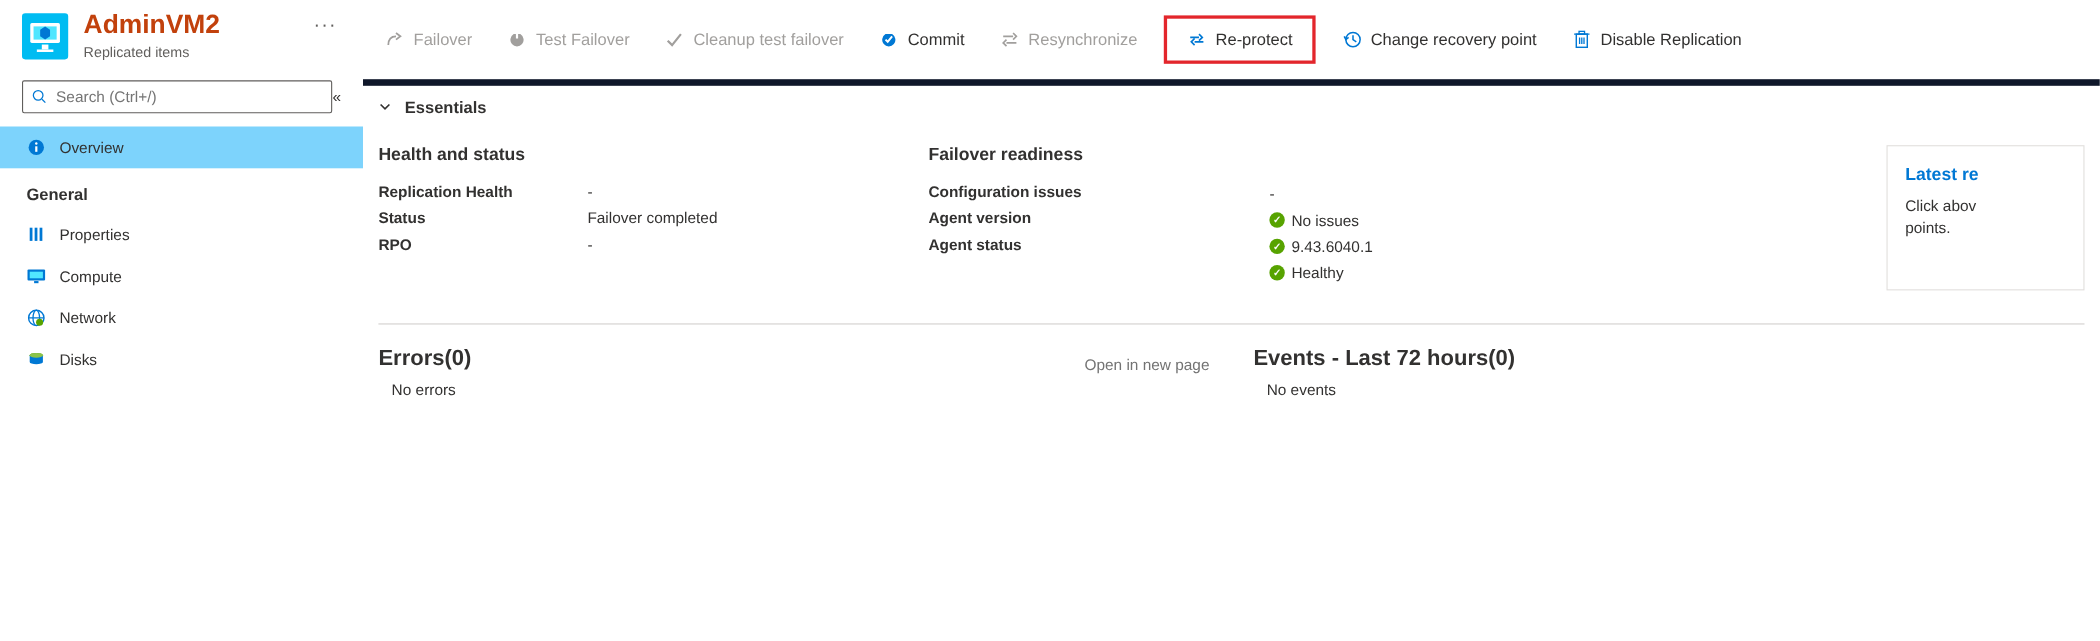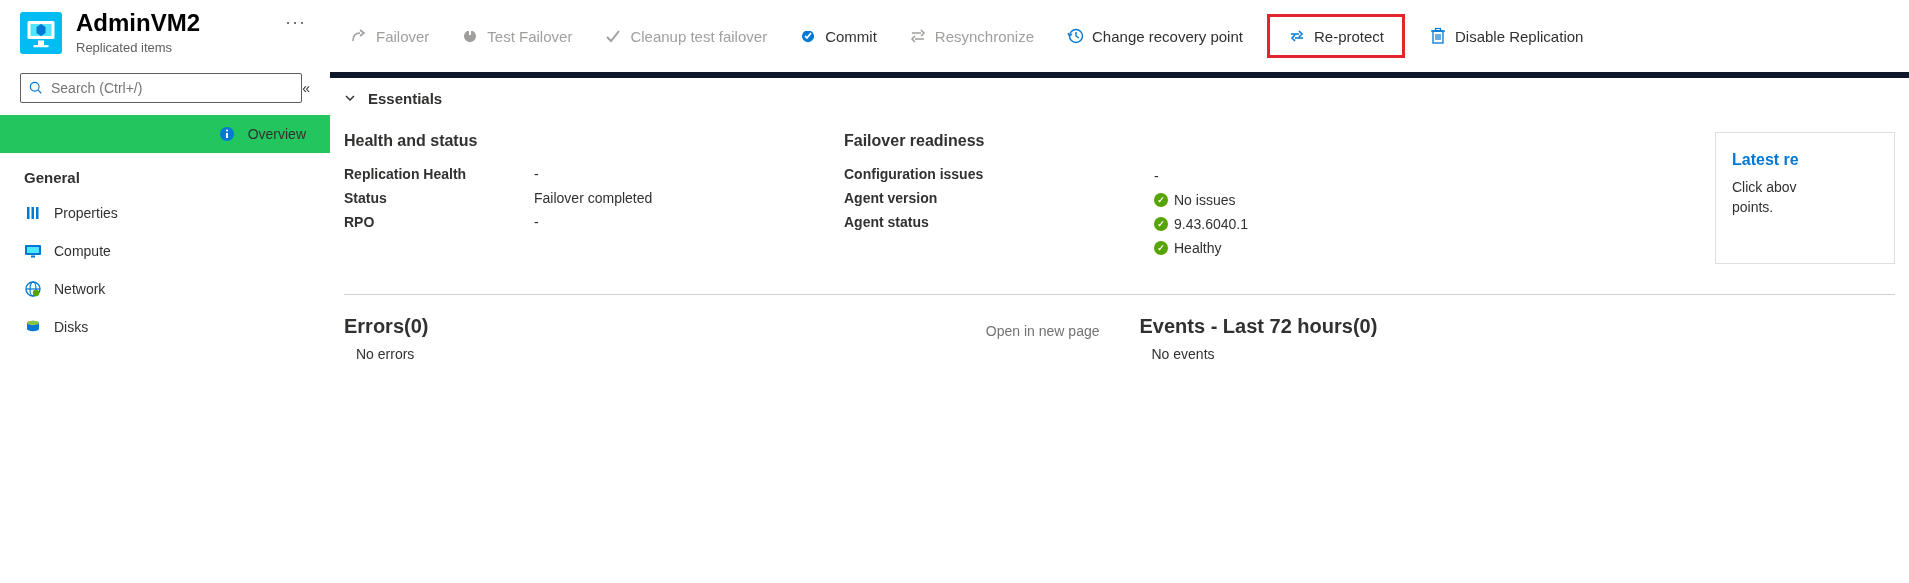--- a/index.html
+++ b/index.html
@@ -7,31 +7,31 @@
   
   .container { display: flex; height: 100%; }
   
   
   .sidebar { width: 330px; flex-shrink: 0; display: flex; flex-direction: column; }
   
   .header { padding: 8px 20px 10px 20px; display: flex; align-items: flex-start; gap: 14px; }
   .vm-icon { width: 42px; height: 42px; position: relative; flex-shrink: 0; margin-top: 4px; background:#00bcf2; border-radius:3px; display: flex; align-items:center; justify-content:center;}
   .vm-icon svg { width: 36px; height: 36px; }
   .header-text { flex: 1; }
-  .header-text h1 { font-size: 24px; font-weight: 600; color: #000000; line-height: 30px; }
+  .header-text h1 { font-size: 24px; font-weight: 600; color: #c2410c; line-height: 30px; }
   .header-text .sub { font-size: 13px; color: #605e5c; margin-top: 2px; }
   .more-btn { font-size: 18px; color: #605e5c; padding: 4px; cursor: pointer; letter-spacing: 1px; }
   
   .search-row { display: flex; align-items: center; padding: 8px 20px 12px 20px; }
   .search-box { flex: 1; border: 1px solid #605e5c; border-radius: 2px; height: 30px; display: flex; align-items: center; padding: 0 8px; gap: 8px; }
   .search-box input { border: none; outline: none; font-size: 14px; flex: 1; font-family: inherit; color: #605e5c; }
   .collapse-btn { font-size: 14px; color: #323130; cursor: pointer; }
   
   .nav-item { display: flex; align-items: center; gap: 12px; padding: 10px 24px; cursor: pointer; font-size: 14px; }
-  .nav-item.selected { background: #22c55e; justify-content: flex-end; }
+  .nav-item.selected { background: #7dd3fc; }
   .nav-item .icon { width: 18px; height: 18px; display: inline-flex; align-items: center; justify-content: center; }
   
   .nav-section-title { font-size: 15px; font-weight: 600; padding: 16px 24px 8px 24px; color: #323130; }
   
   
   .main { flex: 1; display: flex; flex-direction: column; overflow: hidden; }
   
   .toolbar { display: flex; align-items: center; gap: 16px; padding: 14px 12px 14px 12px; border-bottom: 6px solid #0f172a; flex-wrap: nowrap; }
   .toolbar-btn { display: flex; align-items: center; gap: 8px; padding: 4px 8px; cursor: pointer; font-size: 15px; color: #323130; white-space: nowrap; }
   .toolbar-btn.disabled { color: #a19f9d; cursor: default; }
@@ -197,37 +197,37 @@
         <span>Commit</span>
       </div>
       <div class="toolbar-btn disabled">
         <span class="ticon">
             <svg width="18" height="18" viewBox="0 0 18 18">
               <path d="M3 6 H12 M12 3 L15 6 L12 9 M15 12 H6 M6 9 L3 12 L6 15" fill="none" stroke="#a19f9d" stroke-width="1.5"></path>
             </svg>
           </span>
         <span>Resynchronize</span>
       </div>
+      <div class="toolbar-btn highlighted">
+        <span class="ticon">
+            <svg width="18" height="18" viewBox="0 0 18 18">
+              <path d="M3 7 H11 M11 4 L14 7 L11 10 M15 11 H7 M7 8 L4 11 L7 14" fill="none" stroke="#0078d4" stroke-width="1.5"></path>
+            </svg>
+          </span>
+        <span>Re-protect</span>
+      </div>
       <div class="toolbar-btn">
         <span class="ticon">
             <svg width="18" height="18" viewBox="0 0 18 18">
               <circle cx="10" cy="9" r="6.5" fill="none" stroke="#0078d4" stroke-width="1.4"></circle>
               <path d="M10 5 V9 L13 11" fill="none" stroke="#0078d4" stroke-width="1.4"></path>
               <path d="M2 6 L3.5 9 L6 7" fill="none" stroke="#0078d4" stroke-width="1.4"></path>
             </svg>
           </span>
         <span>Change recovery point</span>
-      </div>
-      <div class="toolbar-btn highlighted">
-        <span class="ticon">
-            <svg width="18" height="18" viewBox="0 0 18 18">
-              <path d="M3 7 H11 M11 4 L14 7 L11 10 M15 11 H7 M7 8 L4 11 L7 14" fill="none" stroke="#0078d4" stroke-width="1.5"></path>
-            </svg>
-          </span>
-        <span>Re-protect</span>
       </div>
       <div class="toolbar-btn">
         <span class="ticon">
             <svg width="16" height="18" viewBox="0 0 16 18">
               <rect x="3" y="4" width="10" height="12" fill="none" stroke="#0078d4" stroke-width="1.3"></rect>
               <line x1="6" y1="7" x2="6" y2="13" stroke="#0078d4" stroke-width="1.2"></line>
               <line x1="8" y1="7" x2="8" y2="13" stroke="#0078d4" stroke-width="1.2"></line>
               <line x1="10" y1="7" x2="10" y2="13" stroke="#0078d4" stroke-width="1.2"></line>
               <line x1="1" y1="4" x2="15" y2="4" stroke="#0078d4" stroke-width="1.3"></line>
               <rect x="5.5" y="1.5" width="5" height="2.5" fill="none" stroke="#0078d4" stroke-width="1.2"></rect>

